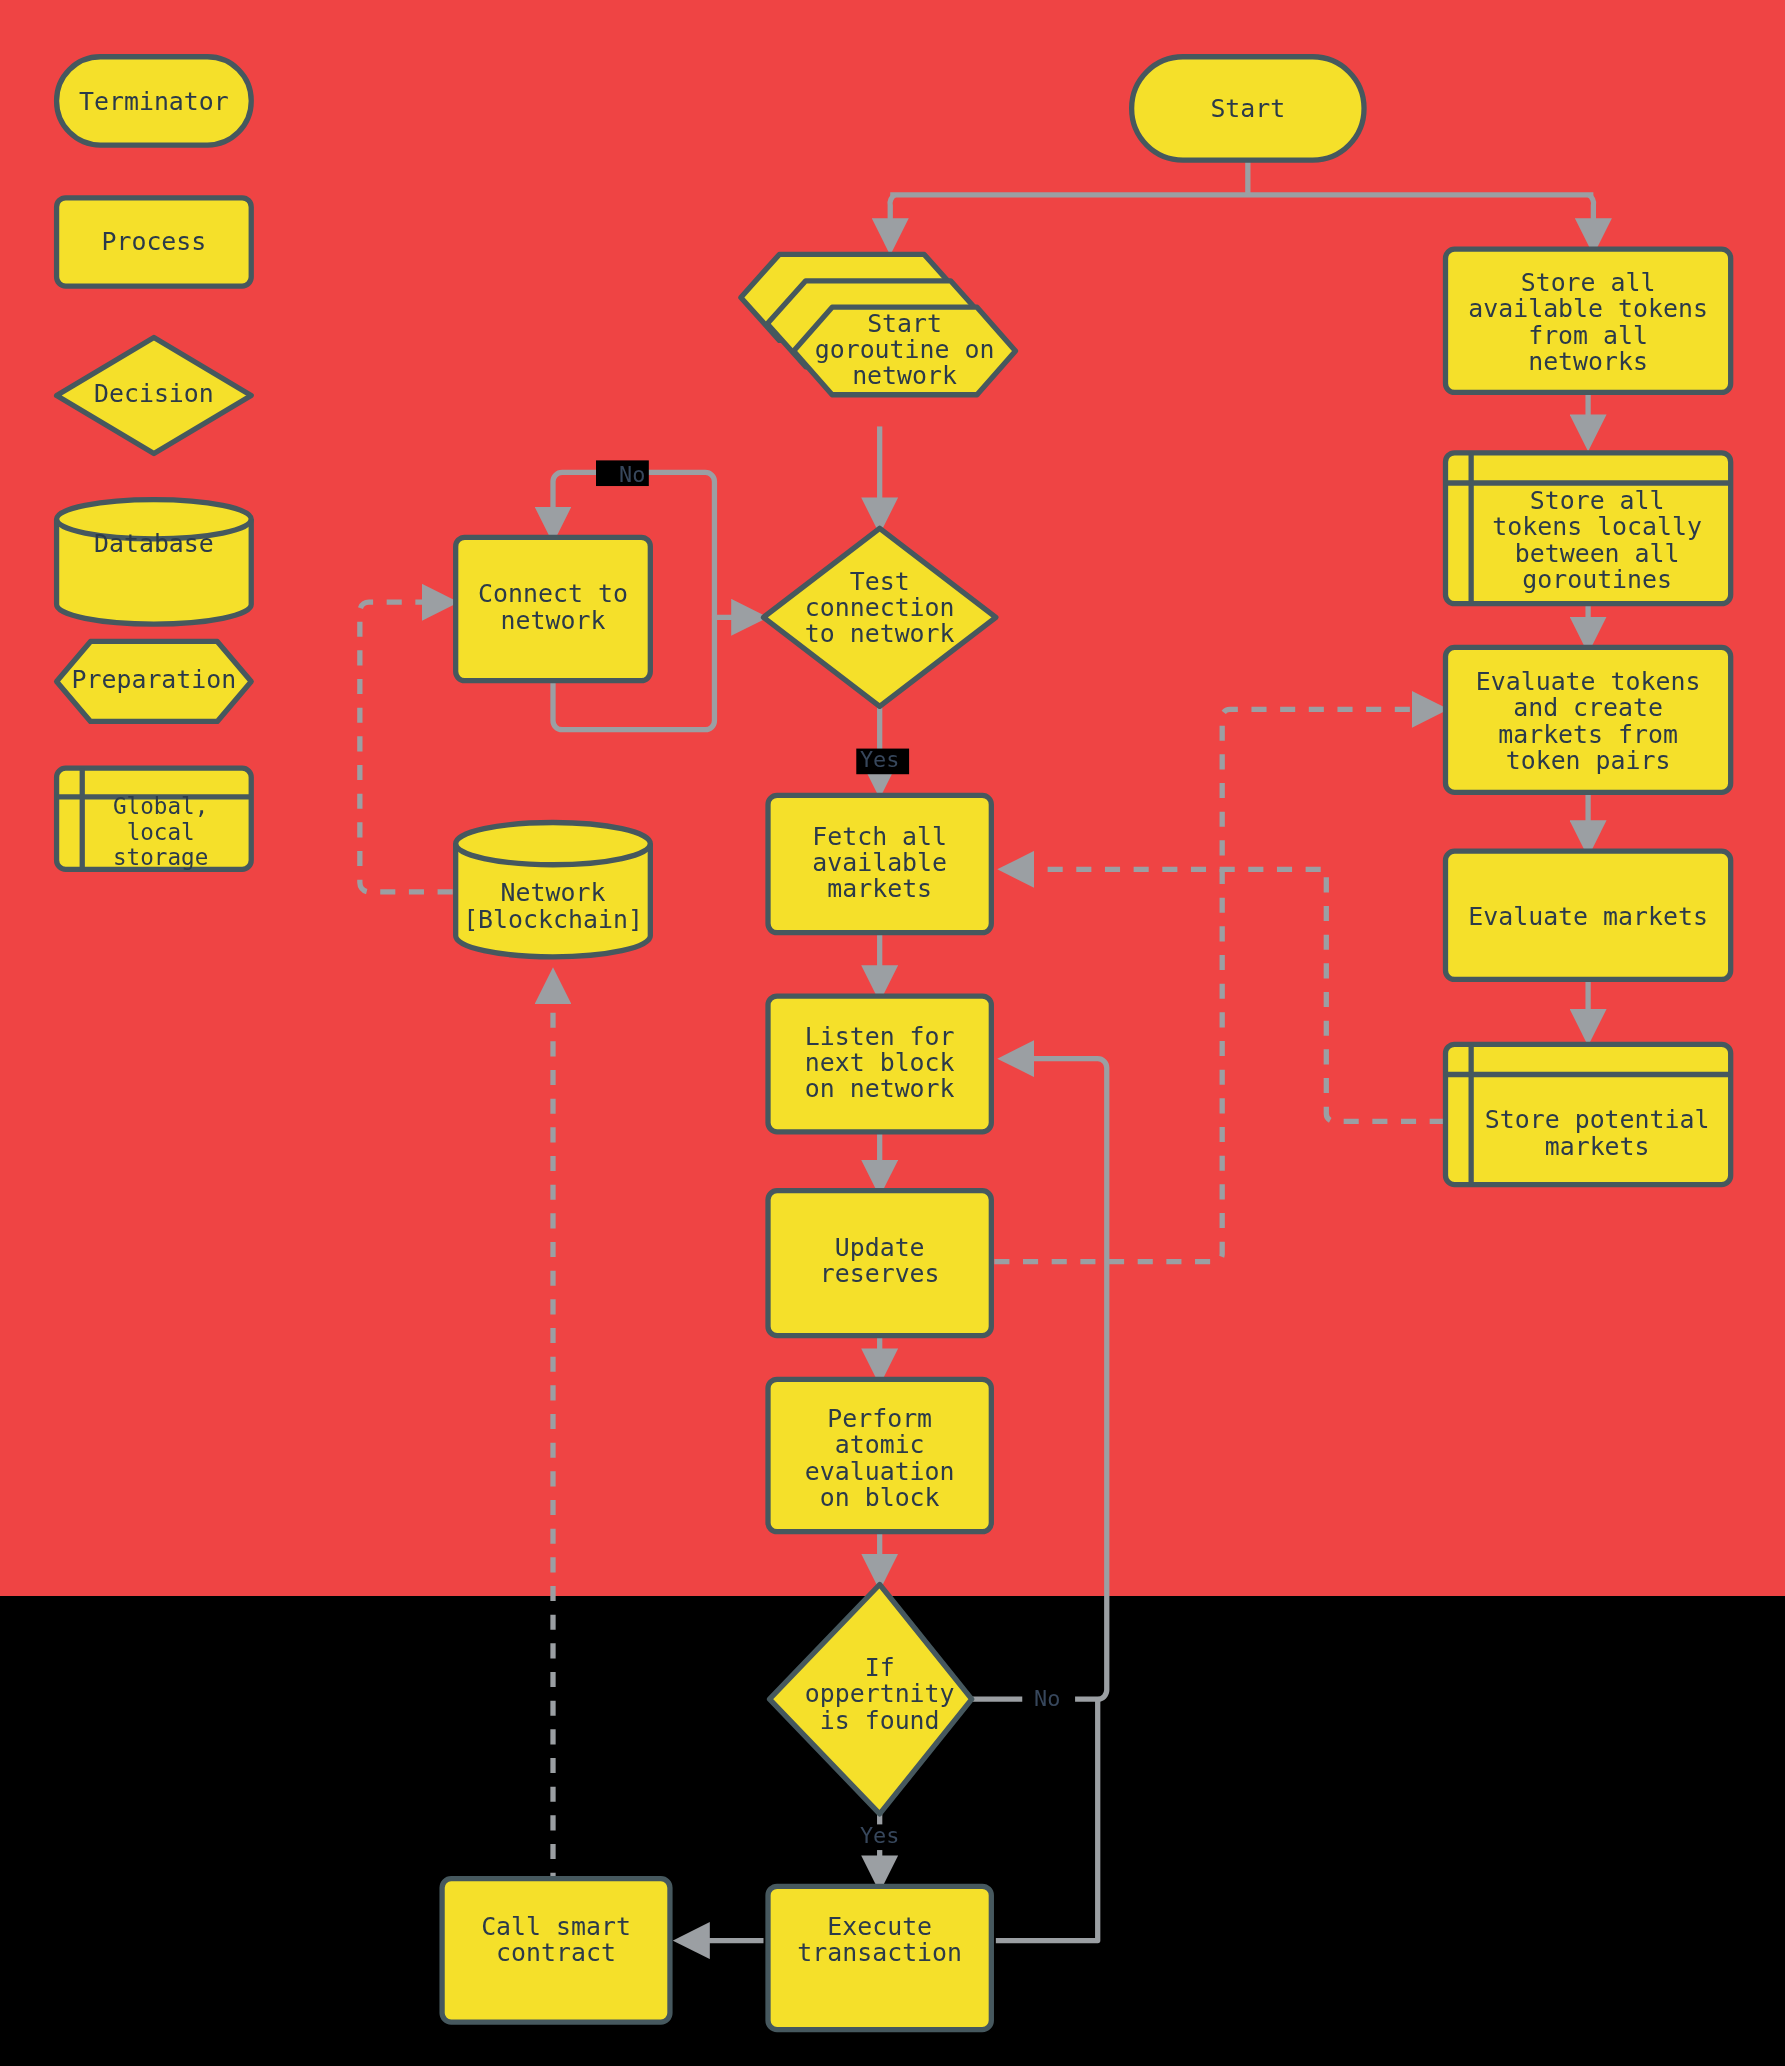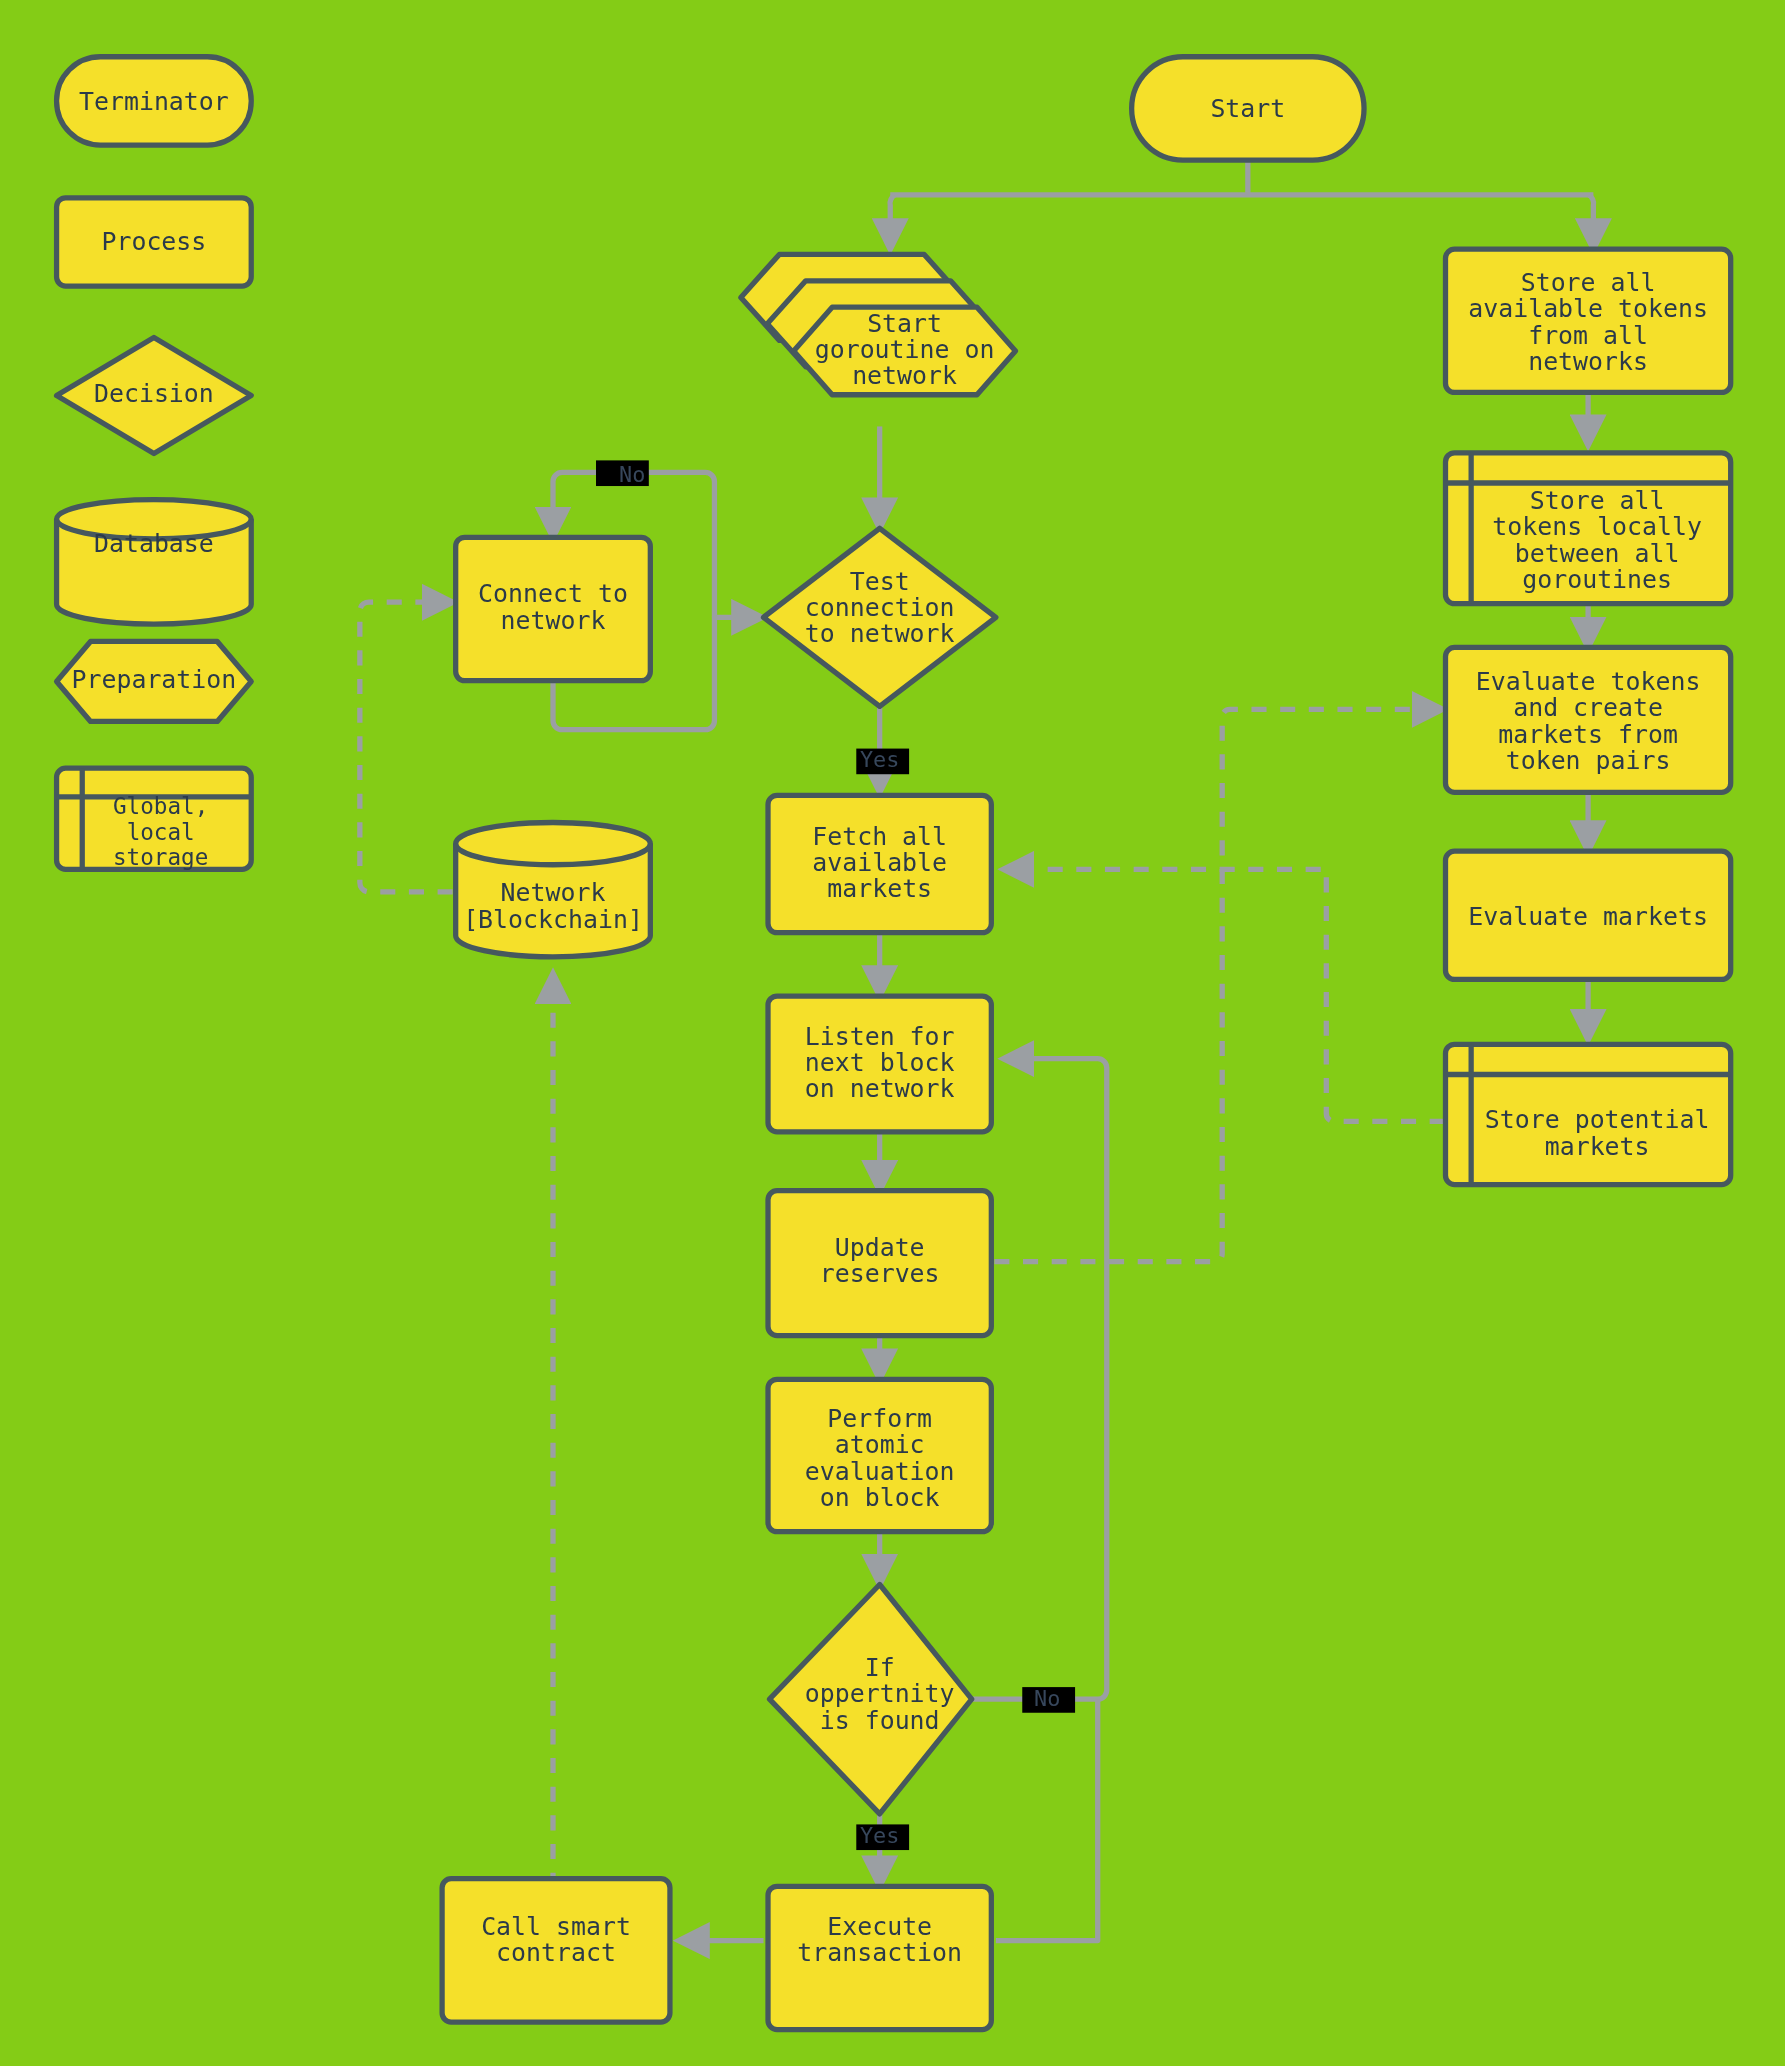--- a/index.html
+++ b/index.html
@@ -1,18 +1,18 @@
 <!DOCTYPE html>
 <html style="font-size:12px"><head>
 <meta charset="utf-8">
 <style>
   html,body{margin:0;padding:0;background:#000;}
   body{width:1785px;height:2066px;overflow:hidden;
        font-family:"DejaVu Sans Mono","Liberation Mono",monospace;}
-  #stage{position:relative;width:1785px;height:2066px;background:#84cc16;}
+  #stage{position:relative;width:1785px;height:1596px;background:#ef4444;}
   svg#flow{position:absolute;left:0;top:0;width:1785px;height:2066px;}
   .nodetext{font-family:"DejaVu Sans Mono","Liberation Mono",monospace;
             font-size:33px;fill:#2b3a4a;text-anchor:middle;dominant-baseline:middle;}
   .edgelabel{font-family:"DejaVu Sans Mono","Liberation Mono",monospace;
              font-size:29px;fill:#37475c;text-anchor:middle;dominant-baseline:middle;}
   .shape{fill:#F5E02A;stroke:#46585E;stroke-width:7;stroke-linejoin:round;}
   .inner{fill:none;stroke:#46585E;stroke-width:7;}
   .edge{fill:none;stroke:#9B9FA3;stroke-width:7;stroke-linejoin:round;stroke-linecap:butt;}
   .edge-dash{fill:none;stroke:#9B9FA3;stroke-width:7;stroke-dasharray:20 18;stroke-linejoin:round;}
 </style>

